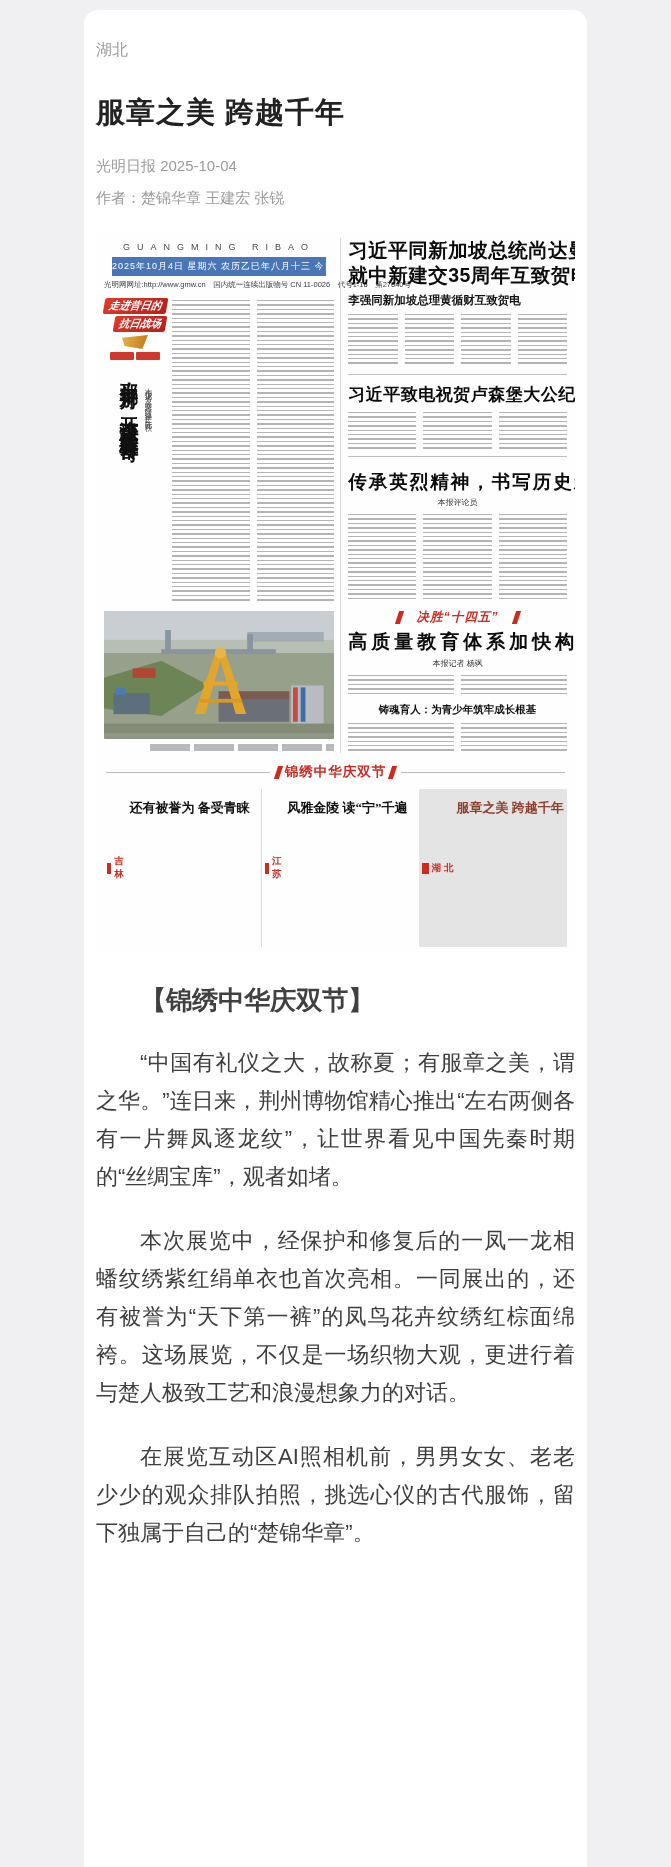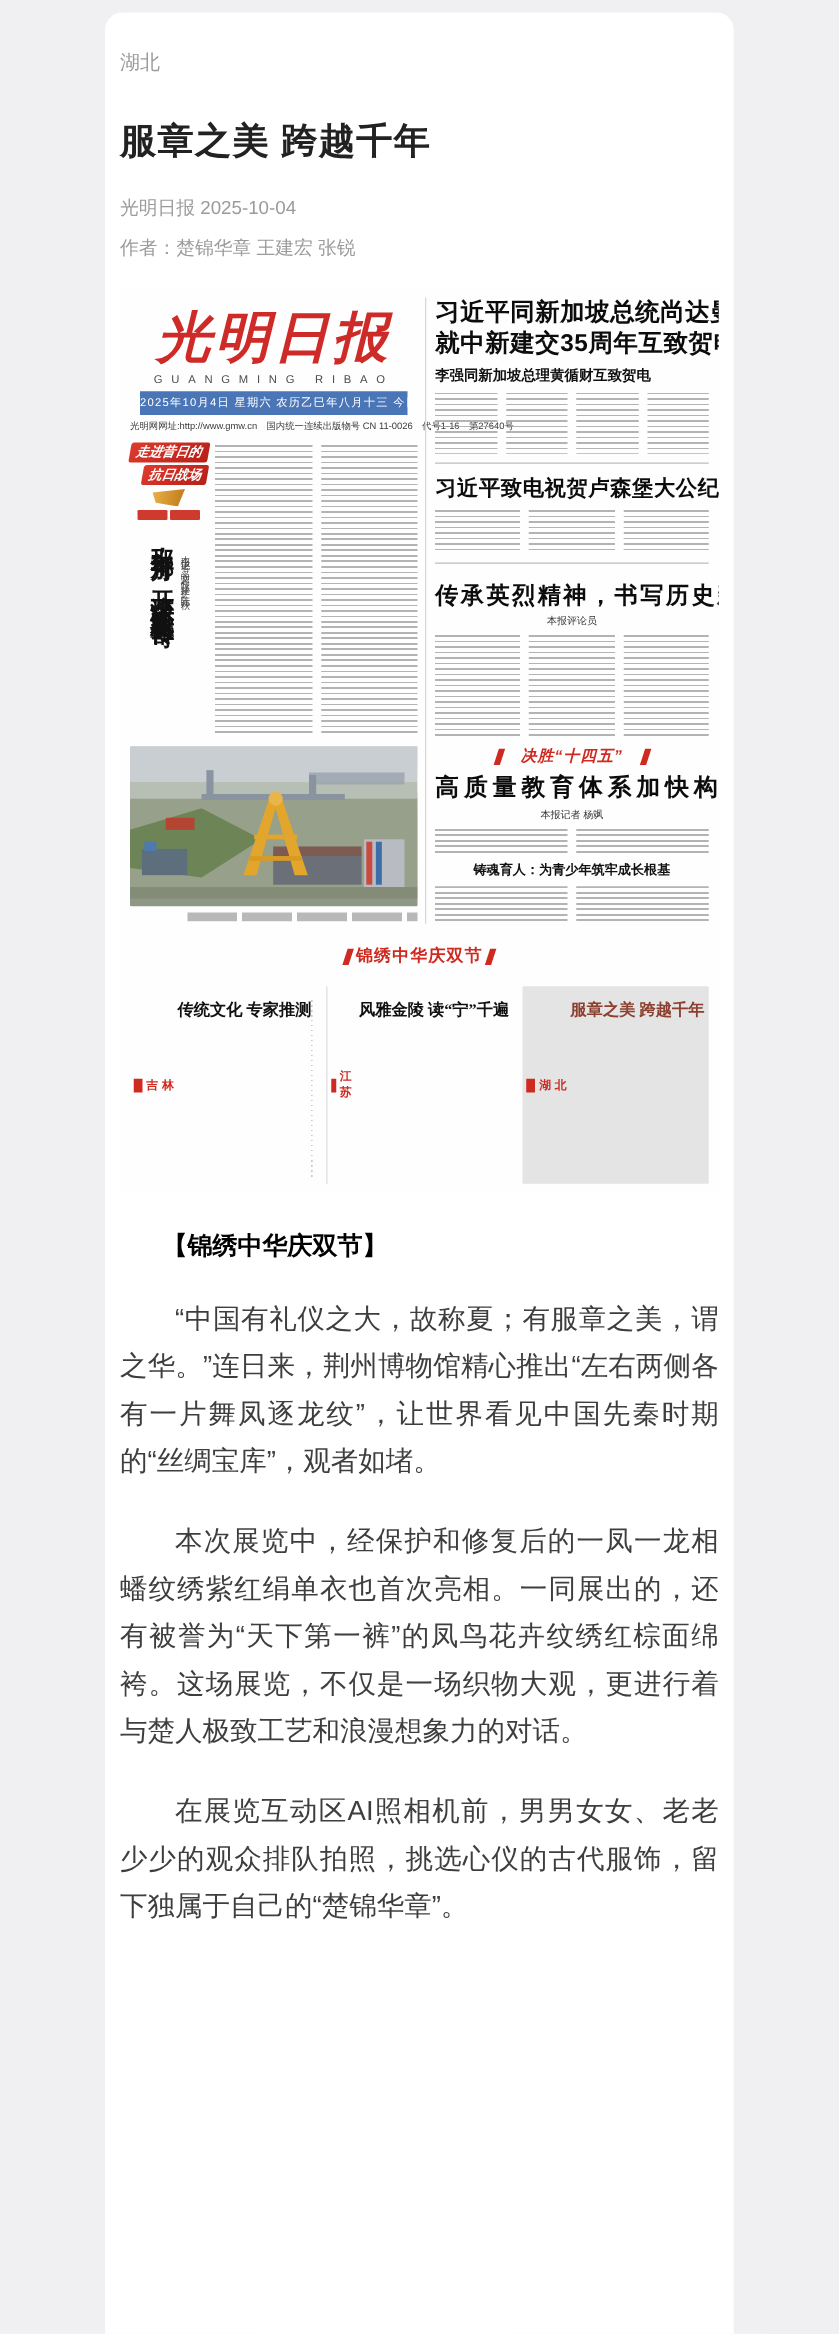--- a/index.html
+++ b/index.html
@@ -91,61 +91,60 @@
   .h3line{font-family:"Liberation Serif",serif;font-size:18.5px;font-weight:bold;color:#0c0c0c;
           text-align:center;letter-spacing:2px;white-space:nowrap;margin-top:6px;}
   .byline{font-size:8px;color:#333;text-align:center;margin-top:3px;}
   .badge2row{display:flex;align-items:center;justify-content:center;gap:15px;margin-top:8px;}
   .redslash{width:5px;height:13px;background:#cf2a20;transform:skew(-18deg);}
   .badge2{color:#cf2a20;font-weight:900;font-style:italic;font-size:12.5px;letter-spacing:1px;}
   .h4line{font-family:"Liberation Serif",serif;font-size:19px;font-weight:bold;color:#0c0c0c;
           text-align:center;letter-spacing:4px;white-space:nowrap;margin-top:3px;}
   .subhead4{font-size:10.5px;font-weight:bold;color:#111;text-align:center;margin-top:6px;}
 
-  .divider-row{display:flex;align-items:center;gap:6px;margin:10px 2px 8px 2px;flex-direction:column;}
+  .divider-row{display:flex;align-items:center;gap:6px;margin:10px 2px 8px 2px;}
   .divider-row .line{flex:1;border-top:1px solid #bbb;}
   .divider-label{display:flex;align-items:center;gap:4px;}
   .divider-text{color:#cf2a20;font-weight:900;font-size:13.5px;letter-spacing:1px;}
 
   .cols4{display:flex;gap:8px;height:158px;}
   .pcol{flex:1;display:flex;flex-direction:row;box-sizing:border-box;padding:4px 3px;}
   .pcol + .pcol{border-left:1px solid #ddd;}
   .pcol.hl{background:#e4e4e4;border-left:none;border-radius:1px;}
   .tagrow{display:flex;align-items:center;gap:3px;}
   .tagbox{width:7px;height:11px;background:#cf2a20;}
   .tagtext{color:#cf2a20;font-size:9.5px;font-weight:bold;letter-spacing:3px;}
   .coltitle{font-family:"Liberation Serif",serif;font-weight:bold;font-size:13px;color:#111;
             text-align:center;margin-top:6px;white-space:nowrap;}
   .pcol.hl .coltitle{color:#8d4030;}
   .colfz{flex:1;margin-top:7px;background-image:repeating-linear-gradient(
       to bottom,#9a9a9a 0px,#9a9a9a 1.2px,transparent 1.2px,transparent 4px);opacity:.7;}
 
   
-  .section-tag{margin-top:30px;font-size:20px;font-weight:bold;color:#000000;text-indent:1.7em;}
+  .section-tag{margin-top:30px;font-size:26px;font-weight:bold;color:#404040;text-indent:1.7em;}
   .article p{
     font-size:22px;line-height:38px;color:#3e3e3e;text-align:justify;
     text-indent:2em;margin:26px 0 0 0;
   }
   .article p b{color:#1b1b1b;}
 </style>
 </head>
 <body>
 
 <div class="card">
 
   <div class="cat">湖北</div>
   <div class="title">服章之美 跨越千年</div>
   <div class="meta">光明日报 2025-10-04</div>
   <div class="meta2">作者：楚锦华章 王建宏 张锐</div>
 
   <div class="paper">
     <div class="paper-top">
 
       <div class="pleft">
-        <div class="masthead">光明日报</div>
         <div class="pinyin">GUANGMING RIBAO</div>
         <div class="datebar">2025年10月4日  星期六  农历乙巳年八月十三  今日8版</div>
         <div class="infoline">光明网网址:http://www.gmw.cn　国内统一连续出版物号 CN 11-0026　代号1-16　第27640号</div>
 
         <div class="midrow">
           <div class="leftrail">
             <div class="ribbon">走进昔日的</div>
             <div class="ribbon r2">抗日战场</div>
             <div class="gold-swoosh"></div>
             <div class="minibars">
@@ -244,21 +243,21 @@
       </div>
       <div class="line"></div>
     </div>
 
     <div class="cols4">
       <div class="pcol">
         <div class="tagrow">
           <div class="tagbox"></div>
           <div class="tagtext">吉林</div>
         </div>
-        <div class="coltitle">传统文化 专家推测</div>
+        <div class="coltitle">还有被誉为 备受青睐</div>
         <div class="colfz"></div>
       </div>
       <div class="pcol">
         <div class="tagrow">
           <div class="tagbox"></div>
           <div class="tagtext">江苏</div>
         </div>
         <div class="coltitle">风雅金陵 读“宁”千遍</div>
         <div class="colfz"></div>
       </div>

